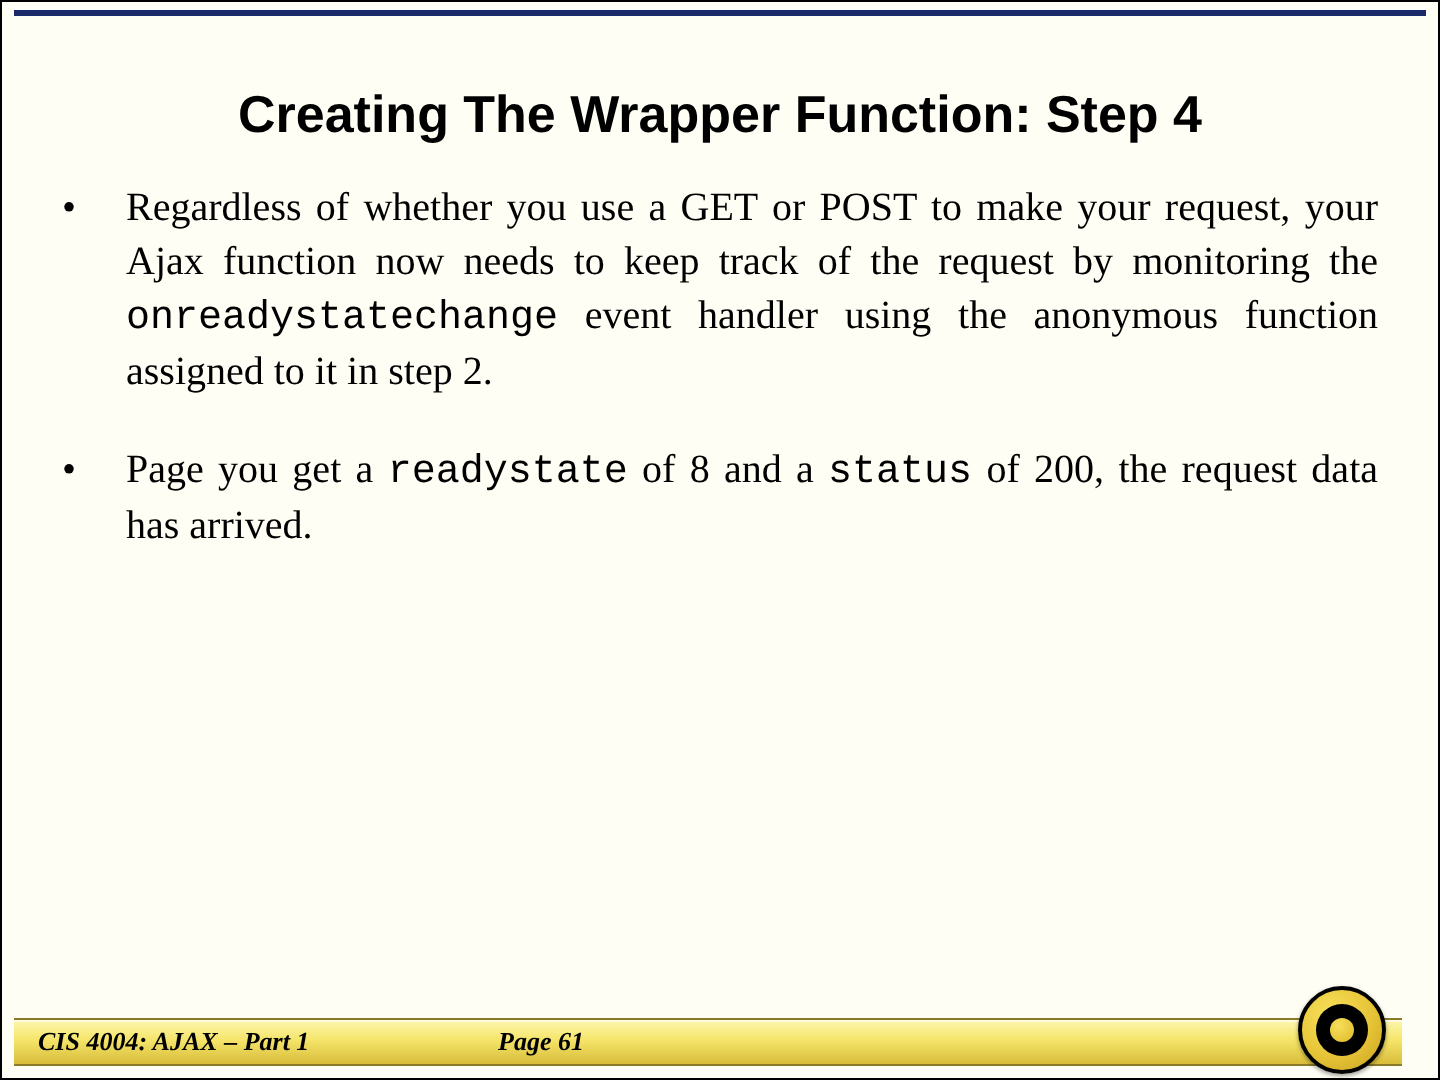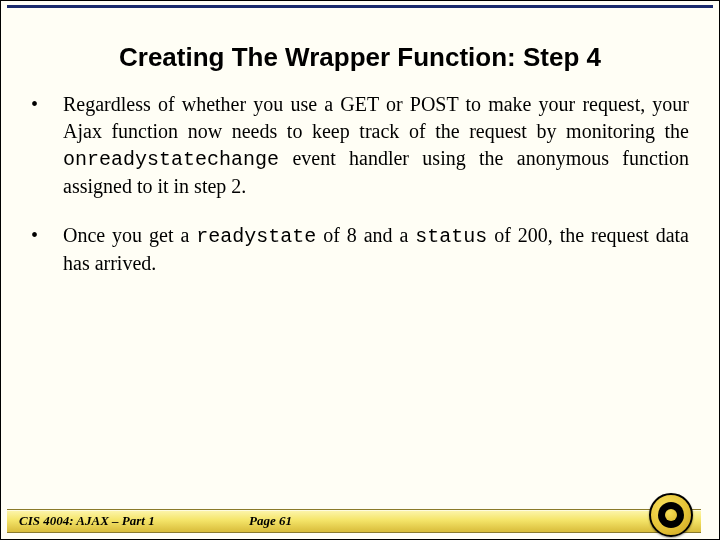--- a/index.html
+++ b/index.html
@@ -132,21 +132,21 @@
   <div class="bullet-item">
     <div class="bullet-marker">•</div>
     <div class="bullet-text">
       <span>Regardless of whether you use a GET or POST to make your request, your Ajax function now needs to keep track of the request by monitoring the </span><span class="mono">onreadystatechange</span><span> event handler using the anonymous function assigned to it in step 2.</span>
     </div>
   </div>
 
   <div class="bullet-item">
     <div class="bullet-marker">•</div>
     <div class="bullet-text">
-      <span>Once you get a </span><span class="mono">readystate</span><span> of 8 and a </span><span class="mono">status</span><span> of 200, the request data has arrived.</span>
+      <span>Page you get a </span><span class="mono">readystate</span><span> of 8 and a </span><span class="mono">status</span><span> of 200, the request data has arrived.</span>
     </div>
   </div>
 
 </div>
 
 <div class="footer">
   <div class="footer-bar"></div>
   <div class="footer-text footer-left">CIS 4004: AJAX – Part 1</div>
   <div class="footer-text footer-center">
     <span class="pg" style="font-style:italic;">Page</span>

